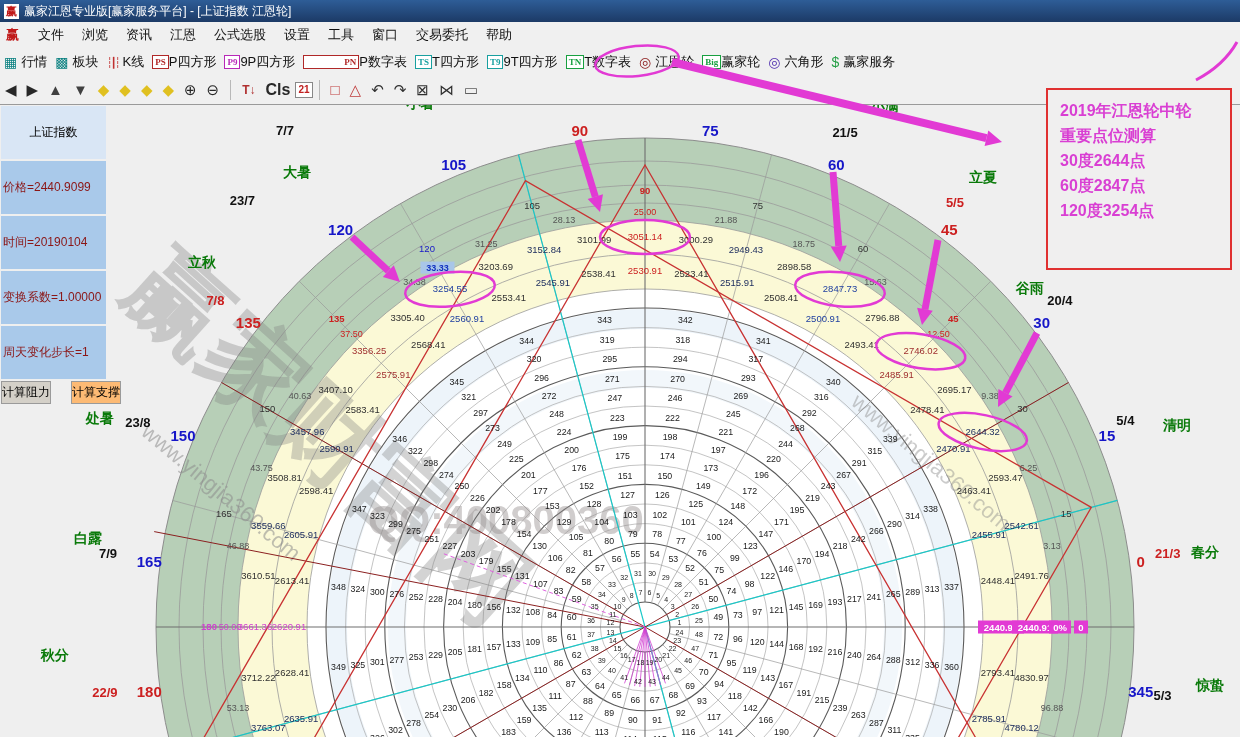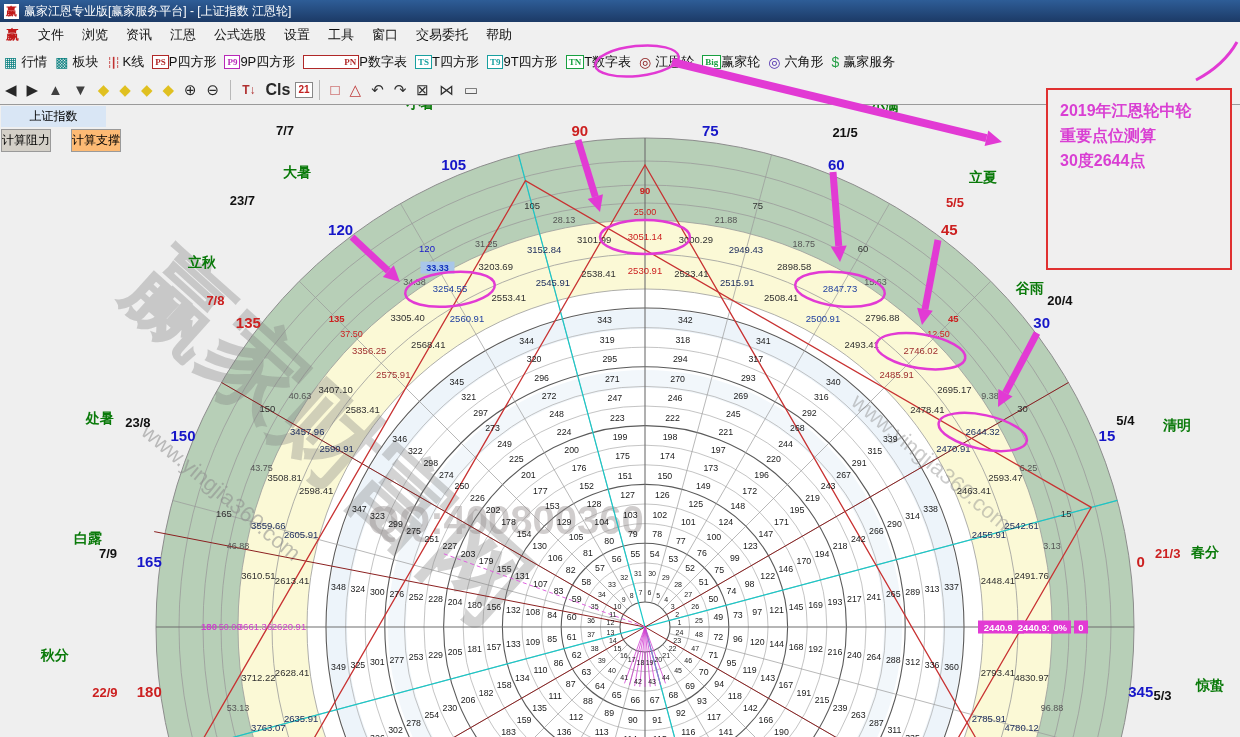--- a/index.html
+++ b/index.html
@@ -26,21 +26,21 @@
   .toolbar2{position:absolute;left:0;top:76px;width:1240px;height:28px;background:#f0f0f0;
     display:flex;align-items:center;border-bottom:1px solid #999;}
   .t2{margin:0 5px;font-size:15px;line-height:24px;}
   .t2sep{width:1px;height:20px;background:#b8b8b8;margin:0 6px;}
   .cal{display:inline-block;border:1px solid #888;background:#fff;color:#c02020;
     font-size:10px;font-weight:bold;padding:0 2px;line-height:14px;}
   
   #chart{position:absolute;left:0;top:104px;width:1240px;height:633px;background:#efefef;}
   
   #panel{position:absolute;left:1px;top:2px;width:105px;font-size:12px;}
-  .prow{background:#a9c9ea;color:#8b1616;padding:2px 2px;margin-bottom:2px;white-space:nowrap;
+  .prow{background:#a9c9ea;color:#8b1616;padding:18px 2px;margin-bottom:2px;white-space:nowrap;
     overflow:hidden;}
   .ptitle{background:#d9e6f5;color:#000;text-align:center;}
   .pbtns{display:flex;gap:20px;}
   .pbtn{flex:1;text-align:center;background:#d4d0c8;border:1px solid #9a9a9a;color:#000;
     padding:2px 0;white-space:nowrap;font-size:12px;}
   .pbtn.lt{background:#fdba74;}
   
   #redbox{position:absolute;left:1046px;top:-16px;width:186px;height:182px;
     border:2px solid #e03030;background:#f0efef;padding:8px 6px 0 12px;box-sizing:border-box;}
   #redbox div{color:#d93fd3;font-size:16px;font-weight:bold;line-height:25px;white-space:nowrap;}
@@ -648,29 +648,37 @@
         <text x="1176.9158098693322" y="325.94413838977005" font-size="14" fill="#0a7a0a" text-anchor="middle" font-weight="bold">清明</text>
         <text x="1125.3474574424347" y="321.1297021595693" font-size="13" fill="#111" text-anchor="middle" font-weight="bold">5/4</text>
         <text x="1205.036780242121" y="453.2751395047258" font-size="14" fill="#0a7a0a" text-anchor="middle" font-weight="bold">春分</text>
         <text x="1167.7324912743425" y="453.60414953695636" font-size="13" fill="#cc2020" text-anchor="middle" font-weight="bold">21/3</text>
         <text x="1209.9912001225548" y="586.3861608951562" font-size="14" fill="#0a7a0a" text-anchor="middle" font-weight="bold">惊蛰</text>
         <text x="1162.5342176371291" y="596.134672338867" font-size="13" fill="#111" text-anchor="middle" font-weight="bold">5/3</text>
         <line x1="0" y1="0.5" x2="1240" y2="0.5" stroke="#9a9a9a"></line>
       </svg>
     <div id="panel">
       <div class="prow ptitle">上证指数</div>
+      <div id="prows">
+          <div class="prow">价格=2440.9099</div>
+          <div class="prow">时间=20190104</div>
+          <div class="prow">变换系数=1.00000</div>
+          <div class="prow">周天变化步长=1</div>
+        </div>
       <div class="pbtns" id="pbtns">
           <div class="pbtn">计算阻力</div>
           <div class="pbtn lt">计算支撑</div>
         </div>
     </div>
     <div id="redbox">
         <div>2019年江恩轮中轮</div>
         <div>重要点位测算</div>
         <div>30度2644点</div>
+        <div>60度2847点</div>
+        <div>120度3254点</div>
       </div>
   </div>
 
   <svg id="overlay" width="1240" height="737">
       <ellipse cx="637" cy="61" rx="42" ry="15" fill="none" stroke="#e23ad4" stroke-width="2.5" transform="rotate(-6 637 61)"></ellipse>
       <path d="M 1196 80 C 1215 70 1228 58 1237 42" fill="none" stroke="#e23ad4" stroke-width="3"></path>
       <line x1="672" y1="62" x2="986.4503983089808" y2="138.23039959005592" stroke="#e23ad4" stroke-width="8"></line>
       <polygon points="1002 142 984.5655981040087 146.00520043556557 988.3351985139528 130.45559874454628" fill="#e23ad4"></polygon>
       <line x1="578" y1="140" x2="595.3245034304157" y2="196.69837486317857" stroke="#e23ad4" stroke-width="7"></line>
       <polygon points="600 212 587.673690862005 199.03612314797073 602.9753159988264 194.36062657838642" fill="#e23ad4"></polygon>

